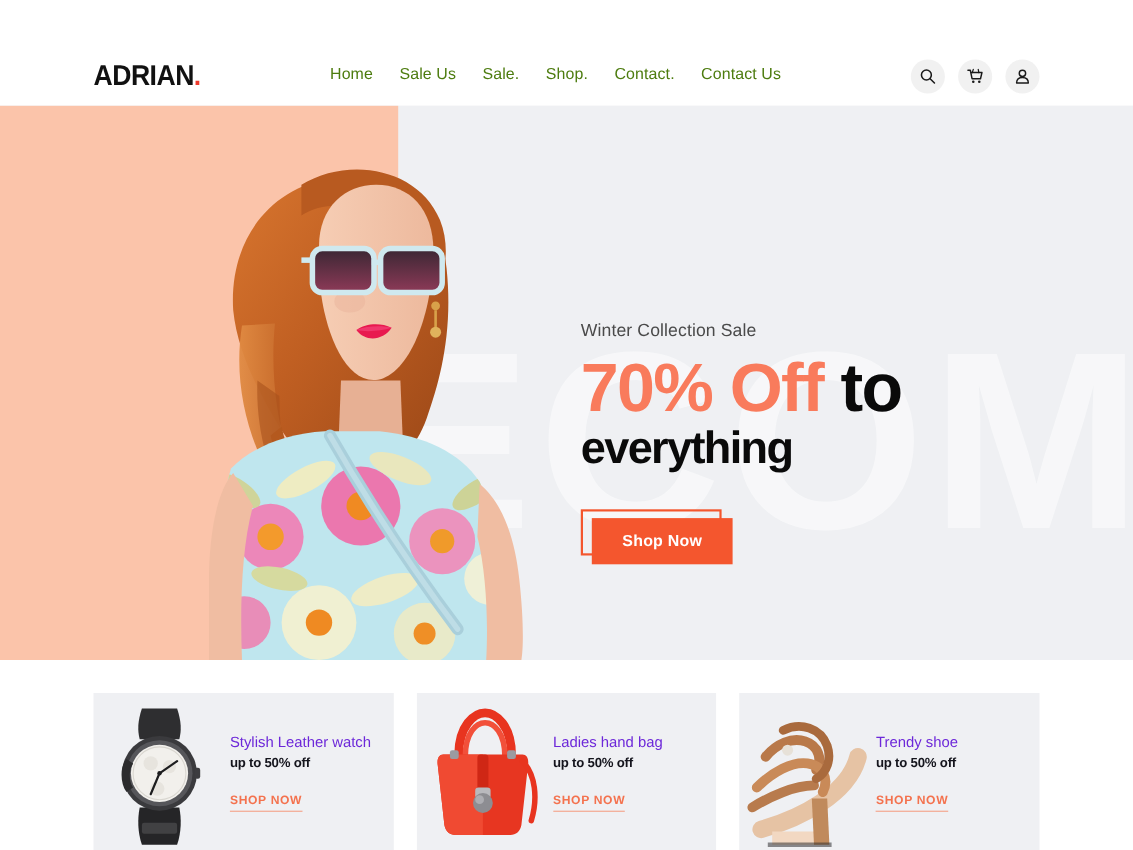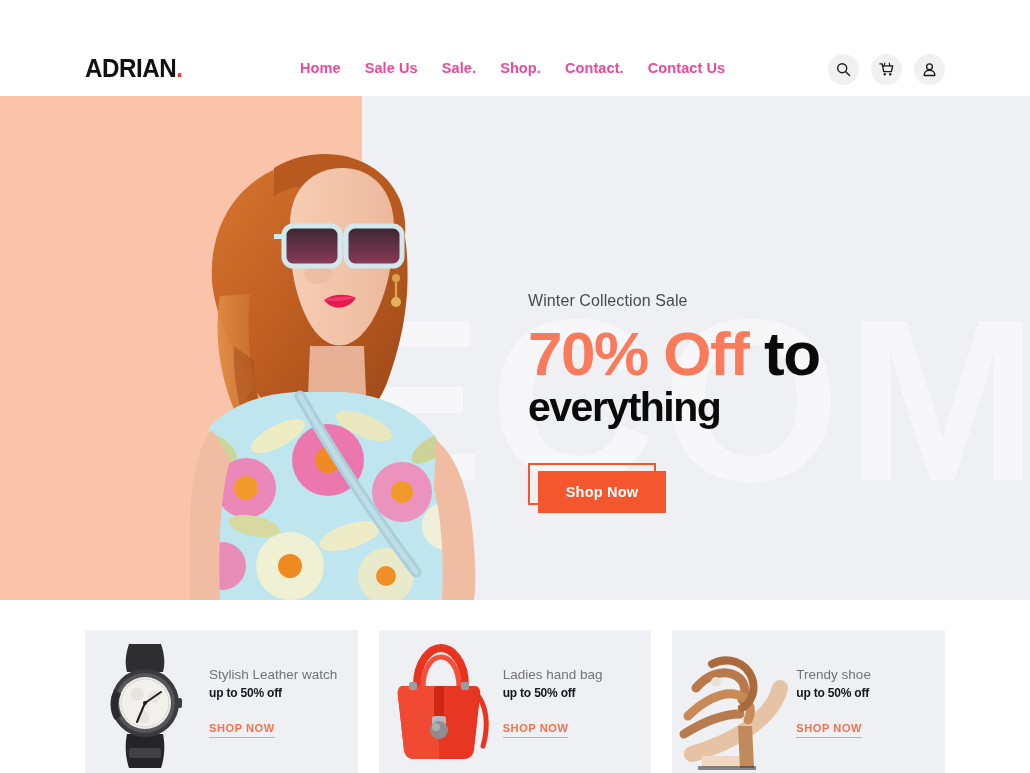--- a/index.html
+++ b/index.html
@@ -26,22 +26,22 @@
     transform: scaleX(0.93);
     transform-origin: left center;
   }
   .logo .dot { color: #ef3b2d; }
 
   .nav {
     position: absolute; left: 300px; top: 28px;
     display: flex; gap: 0px; align-items: center;
   }
   .nav a {
-    font-size: 14.5px; color: #ec4899; text-decoration: none;
-    font-weight: 700; letter-spacing: 0.1px;
+    font-size: 14.5px; color: #4d7c0f; text-decoration: none;
+    font-weight: 400; letter-spacing: 0.1px;
     padding: 0 24px 0 0; white-space: nowrap;
   }
   .nav a:last-child { padding-right: 0; }
 
   .icon-group {
     position: absolute; right: 85px; top: 22px;
     display: flex; gap: 12px; align-items: center;
   }
   .icon-btn {
     width: 31px; height: 31px; border-radius: 50%;
@@ -142,21 +142,21 @@
   }
   .card-media {
     width: 120px; height: 145px; flex: 0 0 120px;
     position: relative;
   }
   .card-media svg { display: block; }
   .card-body {
     flex: 1; padding-left: 4px; padding-right: 10px;
   }
   .card-sub {
-    font-size: 13.5px; color: #737373; font-weight: 400;
+    font-size: 13.5px; color: #6d28d9; font-weight: 400;
     margin-bottom: 4px; white-space: nowrap;
   }
   .card-title {
     font-size: 12px; color: #15151d; font-weight: bold;
     letter-spacing: -0.2px; margin-bottom: 18px; white-space: nowrap;
   }
   .card-cta {
     display: inline-block;
     font-size: 11px; font-weight: bold; color: #f4724e;
     letter-spacing: 0.6px; text-decoration: none;

